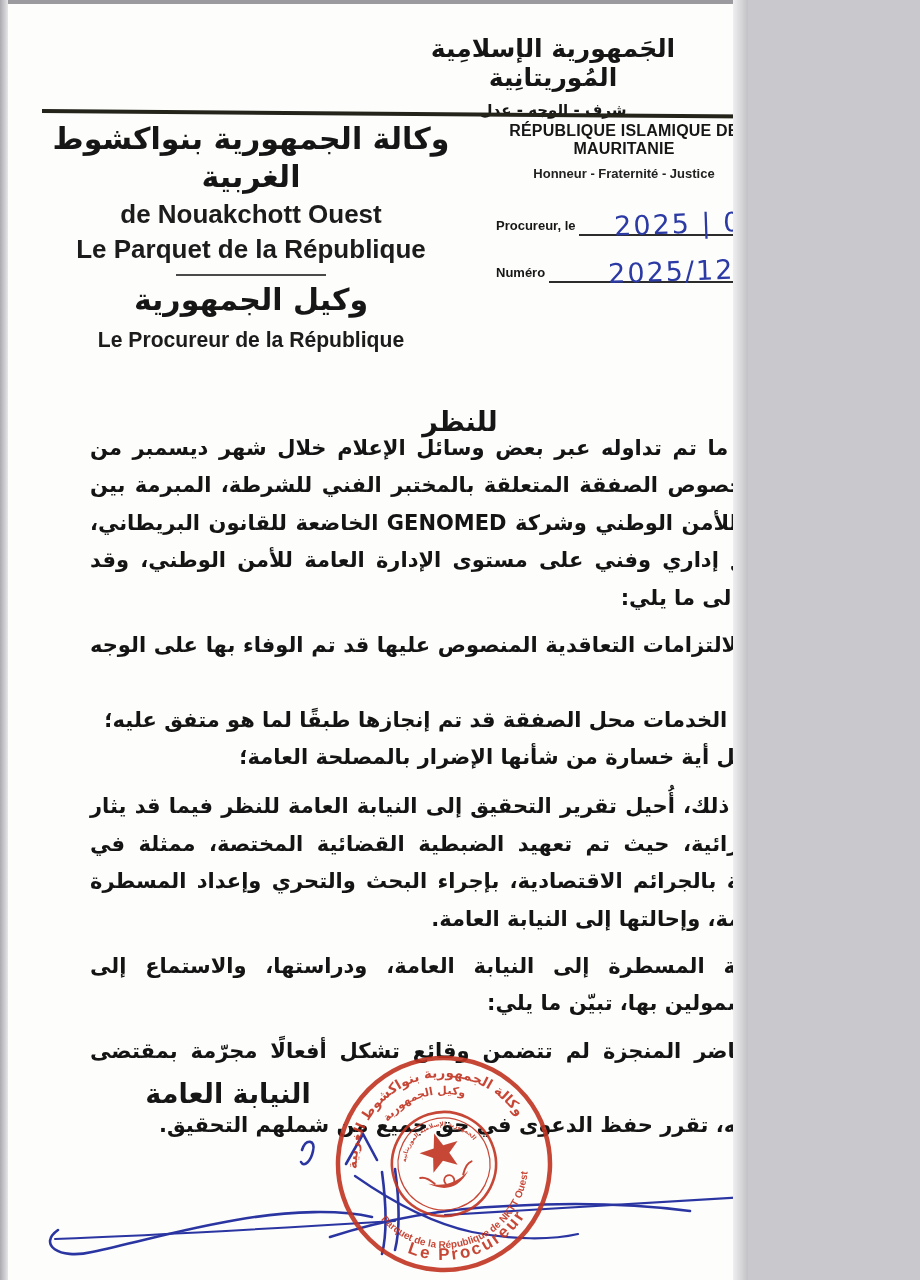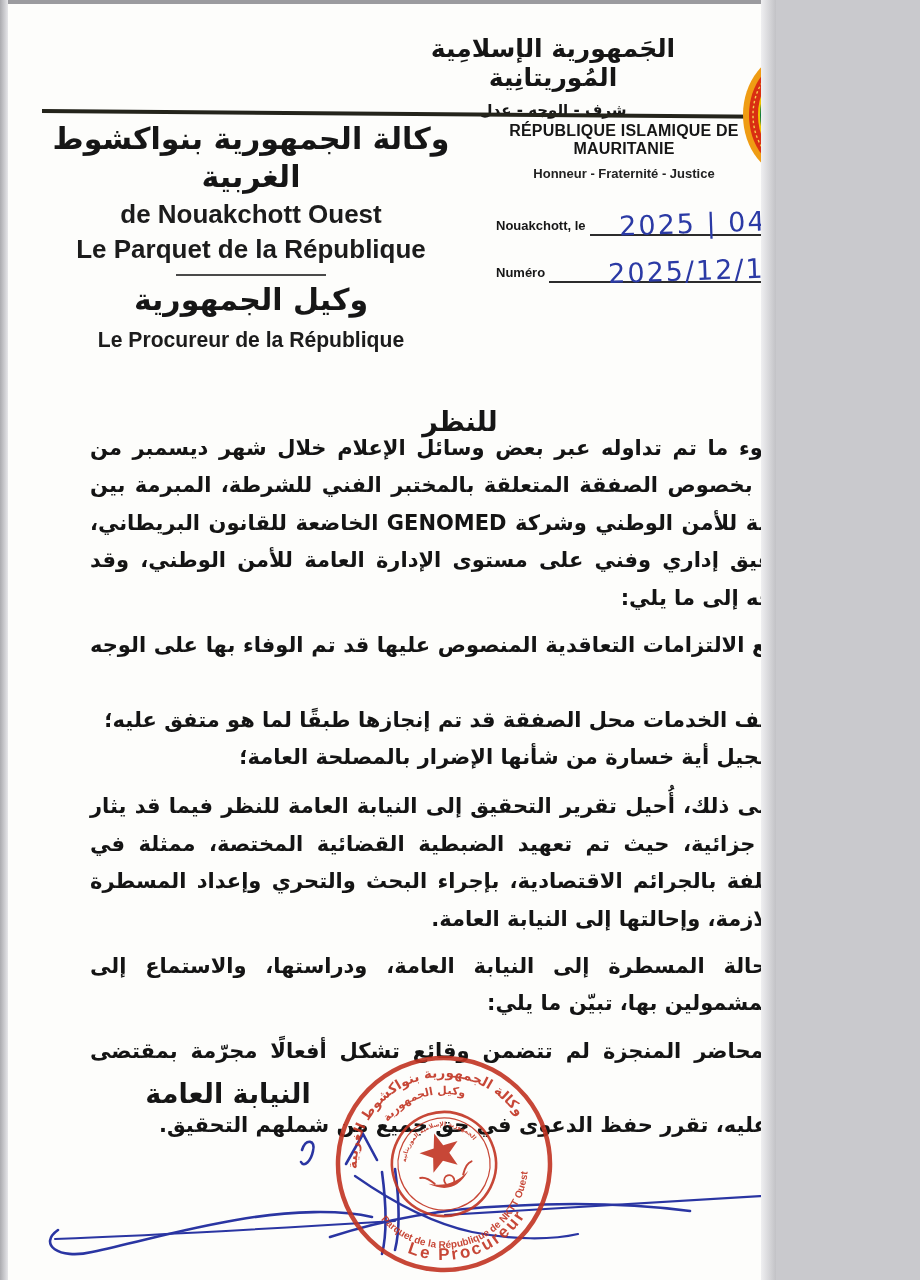--- a/index.html
+++ b/index.html
@@ -1,17 +1,17 @@
 <!DOCTYPE html>
 <html lang="ar"><head>
 <meta charset="utf-8">
 <style>
   html,body{margin:0;padding:0;background:#c9c9cd;}
   #scan{position:relative;width:748px;height:1280px;background:#fdfdfb;overflow:hidden;
-        font-family:"DejaVu Sans",sans-serif;color:#161616;padding-left:28px;}
+        font-family:"DejaVu Sans",sans-serif;color:#161616;}
   
   .edge-top{position:absolute;left:0;top:0;width:920px;height:4px;background:#9b9b9f;}
   .edge-left{position:absolute;left:0;top:0;bottom:0;width:8px;
              background:linear-gradient(to right,#ababaf,#e6e6e9);}
   .edge-right{position:absolute;right:0;top:0;bottom:0;width:15px;
               background:linear-gradient(to left,#c2c2c6,#efeff1);}
   .top-center{position:absolute;left:388px;top:34px;width:330px;text-align:center;}
   .top-center .big{font-size:25px;font-weight:700;letter-spacing:.5px;}
   .top-center .motto{font-size:15px;font-weight:700;margin-top:9px;}
   .header-rule{position:absolute;left:42px;top:109px;width:840px;height:4px;background:#24241b;
@@ -89,21 +89,21 @@
     <div class="fr2">Le Procureur de la République</div>
   </div>
 
   <div class="center-block">
     <div class="rep">RÉPUBLIQUE ISLAMIQUE DE MAURITANIE</div>
     <div class="mot">Honneur - Fraternité - Justice</div>
   </div>
 
   <div class="meta">
     <div class="meta-row">
-      <span class="fr">Nouakchott, le</span>
+      <span class="fr">Procureur, le</span>
       <span class="fill-line"><span class="handwrite">2025 | 04</span></span>
       <span class="ar">المختصة في</span>
     </div>
     <div class="meta-row">
       <span class="fr">Numéro</span>
       <span class="fill-line"><span class="handwrite">2025/12/12</span></span>
       <span class="ar">الرقم</span>
     </div>
   </div>
 

